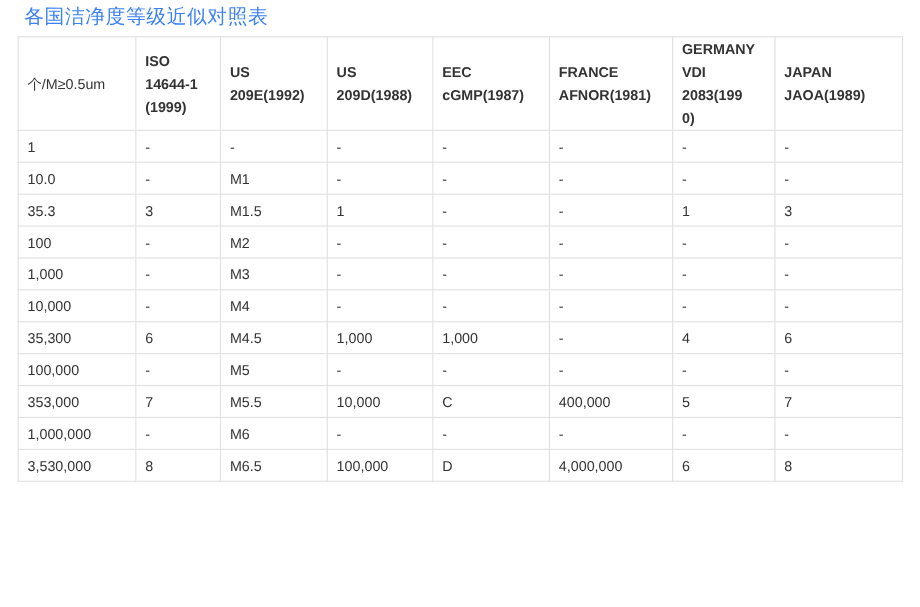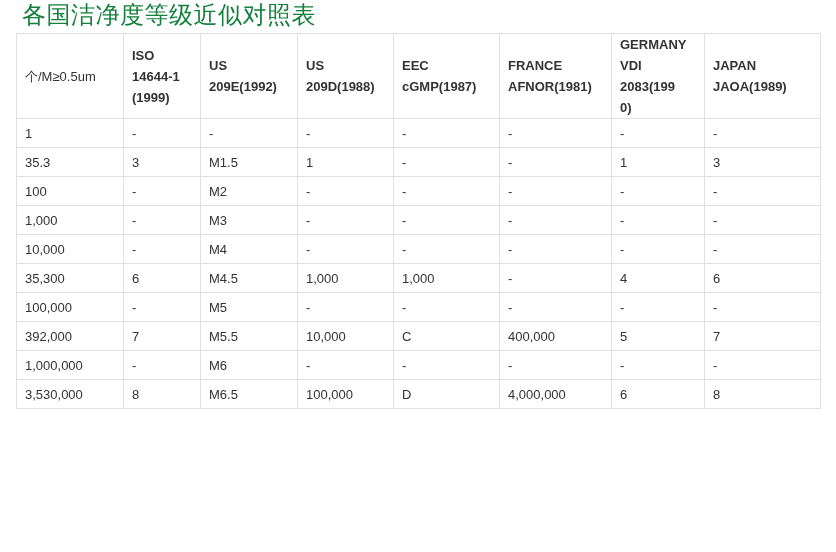--- a/index.html
+++ b/index.html
@@ -10,23 +10,23 @@
     height: 552px;
     overflow: hidden;
     font-family: "Liberation Sans", "DejaVu Sans", sans-serif;
   }
   .page {
     position: relative;
     width: 836px;
     height: 552px;
   }
   .title {
-    font-size: 24px;
+    font-size: 18px;
     font-weight: 400;
-    color: #15803d;
+    color: #3b82f6;
     margin: 3px 0 0 22px;
     line-height: 24px;
     letter-spacing: 0.5px;
   }
   table.cmp-table {
     margin: 6px 0 0 16px;
     border-collapse: collapse;
     table-layout: fixed;
     width: 804px;
     background: #ffffff;
@@ -99,20 +99,30 @@
           <td>1</td>
           <td>-</td>
           <td>-</td>
           <td>-</td>
           <td>-</td>
           <td>-</td>
           <td>-</td>
           <td>-</td>
         </tr>
         <tr>
+          <td>10.0</td>
+          <td>-</td>
+          <td>M1</td>
+          <td>-</td>
+          <td>-</td>
+          <td>-</td>
+          <td>-</td>
+          <td>-</td>
+        </tr>
+        <tr>
           <td>35.3</td>
           <td>3</td>
           <td>M1.5</td>
           <td>1</td>
           <td>-</td>
           <td>-</td>
           <td>1</td>
           <td>3</td>
         </tr>
         <tr>
@@ -159,21 +169,21 @@
           <td>100,000</td>
           <td>-</td>
           <td>M5</td>
           <td>-</td>
           <td>-</td>
           <td>-</td>
           <td>-</td>
           <td>-</td>
         </tr>
         <tr>
-          <td>392,000</td>
+          <td>353,000</td>
           <td>7</td>
           <td>M5.5</td>
           <td>10,000</td>
           <td>C</td>
           <td>400,000</td>
           <td>5</td>
           <td>7</td>
         </tr>
         <tr>
           <td>1,000,000</td>

